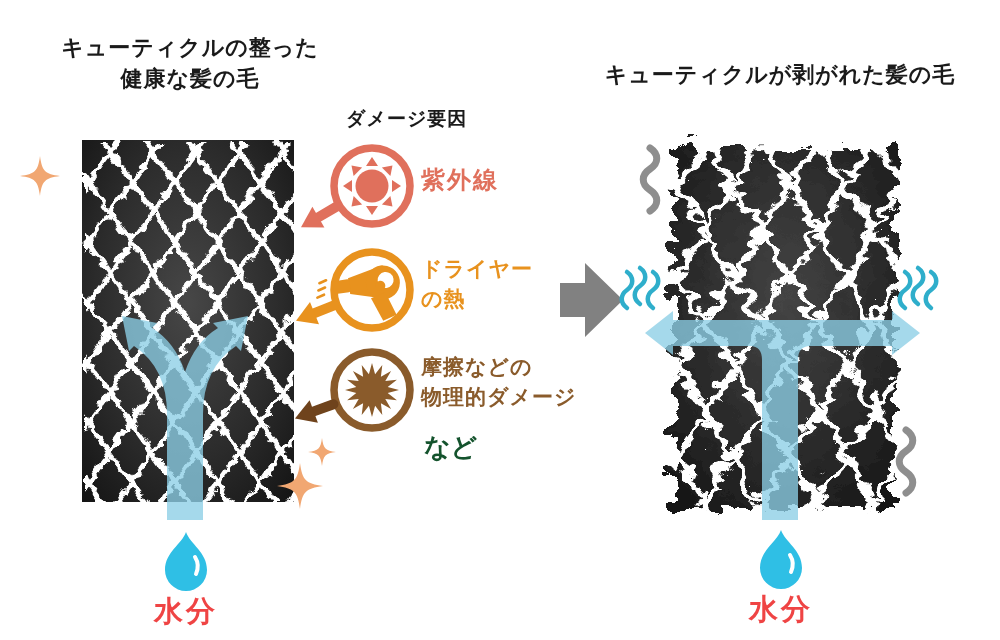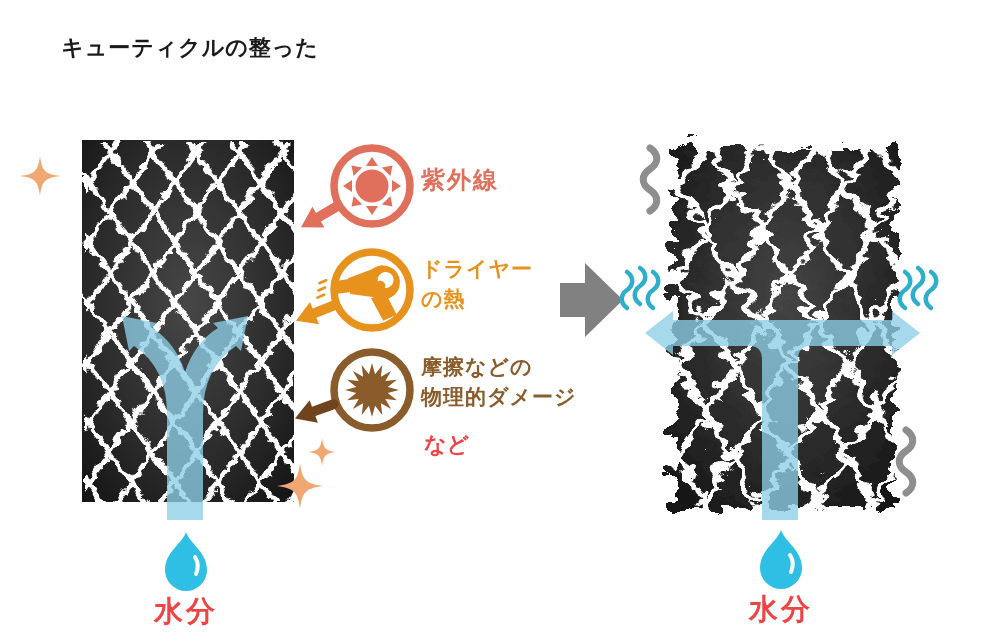--- a/index.html
+++ b/index.html
@@ -8,21 +8,21 @@
     font-family:"DejaVu Sans","Liberation Sans",sans-serif;
   }
   .art{position:absolute;left:0;top:0;width:1000px;height:640px;z-index:1;}
   .label{position:absolute;z-index:2;font-weight:bold;color:#1a1a1a;}
   .title{font-size:22px;line-height:31px;text-align:center;letter-spacing:1px;color:#1a1a1a;}
   .factors-heading{font-size:19px;letter-spacing:1px;}
   .uv-label{font-size:24px;color:#E0705C;letter-spacing:2px;}
   .factor-label{font-size:21px;line-height:30px;letter-spacing:1px;}
   .dryer-label{color:#E8921E;}
   .friction-label{color:#8A5B2B;}
-  .etc-label{font-size:22px;color:#ef4444;}
+  .etc-label{font-size:26px;color:#14532d;}
   .moisture{font-size:29px;letter-spacing:3px;color:#ef4444;text-align:center;}
 </style>
 </head>
 <body>
 
 <div class="stage">
 
   <svg class="art" viewBox="0 0 1000 640" aria-hidden="true">
     <defs>
       <radialGradient id="gradL" cx="50%" cy="45%" r="80%">
@@ -168,26 +168,29 @@
       <path d="M9,-4 Q14,4 10,13" stroke="#FFFFFF" stroke-width="4" fill="none" stroke-linecap="round"></path>
     </g>
     <g transform="translate(781,559)">
       <path d="M0,-29 C4,-17 21,-9 21,9 A21,21 0 1,1 -21,9 C-21,-9 -4,-17 0,-29 Z" fill="#2FBFE5"></path>
       <path d="M9,-4 Q14,4 10,13" stroke="#FFFFFF" stroke-width="4" fill="none" stroke-linecap="round"></path>
     </g>
   </svg>
 
   <div class="label title" style="left:30px;top:32px;width:320px;">
     <span>キューティクルの整った</span><br>
+    <span>健康な髪の毛</span>
   </div>
 
   <div class="label title" style="left:565px;top:28px;width:430px;">
     <br>
-  </div>
-
+    <span>キューティクルが剥がれた髪の毛</span>
+  </div>
+
+  <div class="label factors-heading" style="left:346px;top:106px;">ダメージ要因</div>
 
   <div class="label uv-label" style="left:421px;top:164px;">紫外線</div>
 
   <div class="label factor-label dryer-label" style="left:421px;top:254px;">
     <span>ドライヤー</span><br>
     <span>の熱</span>
   </div>
 
   <div class="label factor-label friction-label" style="left:421px;top:352px;">
     <span>摩擦などの</span><br>

